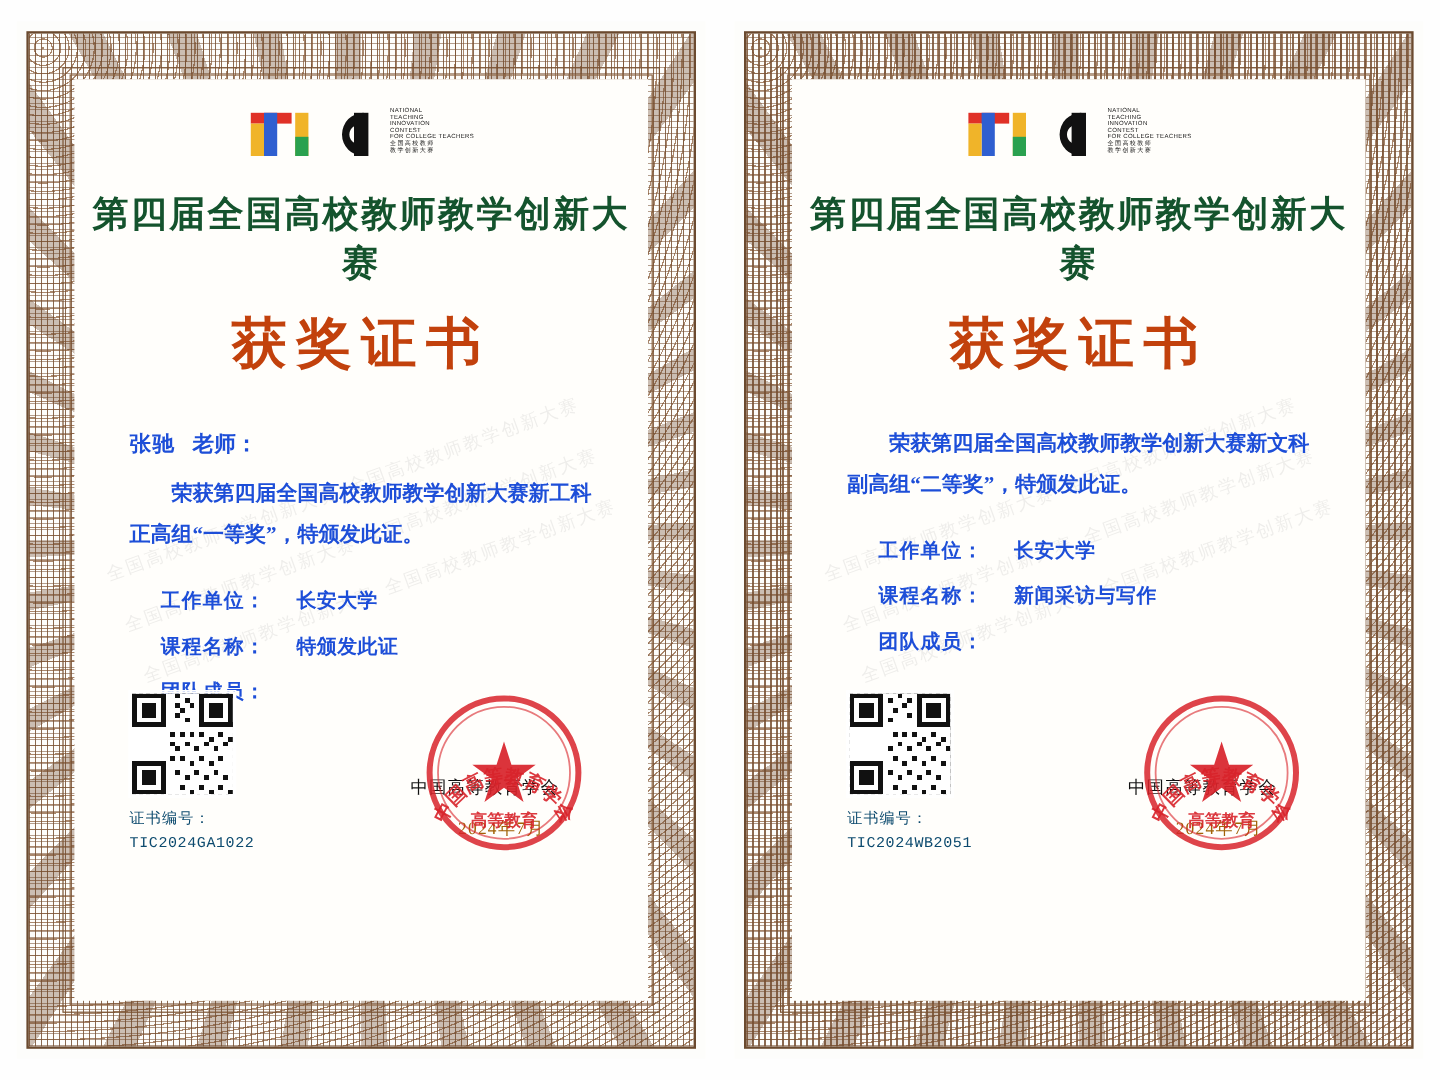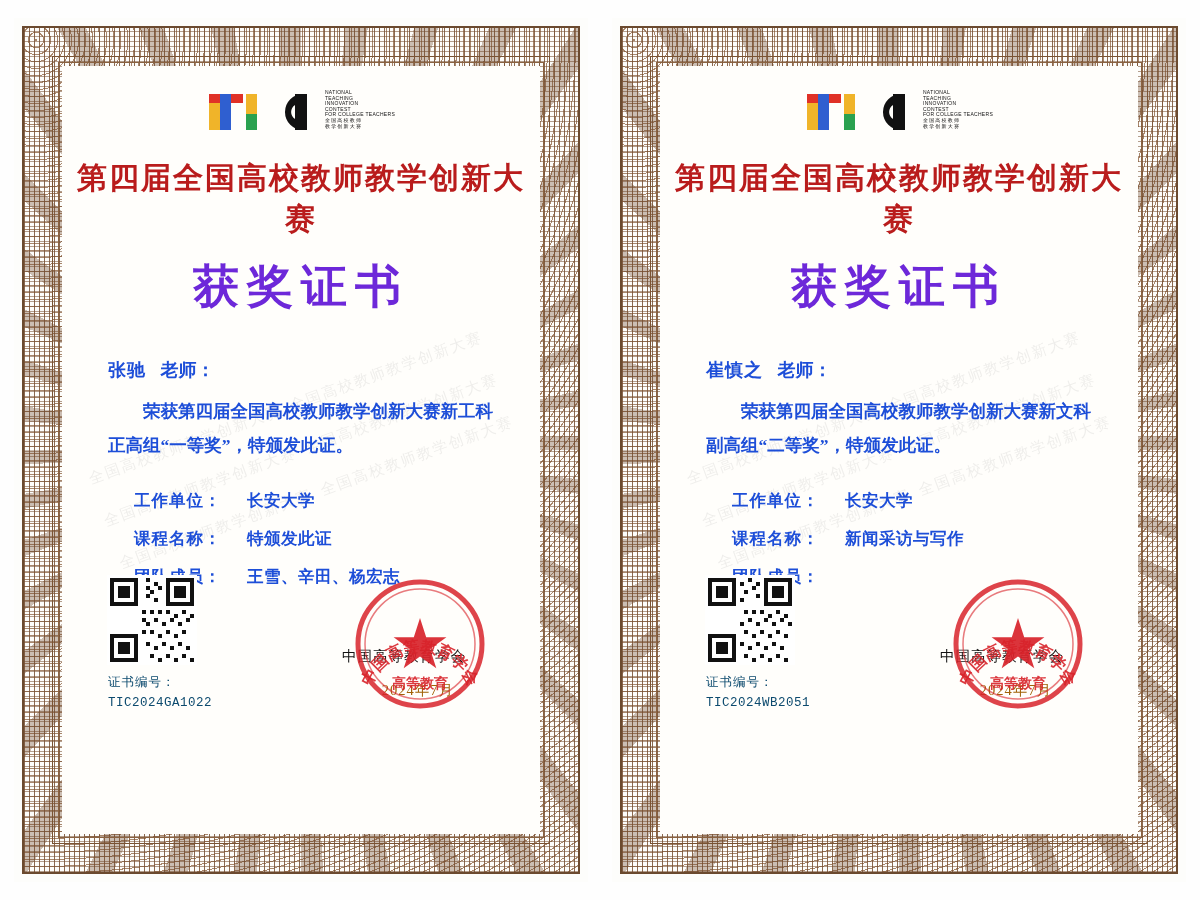--- a/index.html
+++ b/index.html
@@ -136,31 +136,31 @@
   .logo-text .cn { font-size: 5px; letter-spacing: 1.2px; }
 
   
   .title-1 {
     position: relative;
     margin-top: 14px;
     text-align: center;
     font-size: 30px;
     font-weight: bold;
     letter-spacing: 2px;
-    color: #b91c1c;
+    color: #14532d;
     font-family: "Liberation Serif", "DejaVu Serif", serif;
   }
   .title-2 {
     position: relative;
     margin-top: 16px;
     text-align: center;
     font-size: 46px;
     font-weight: bold;
     letter-spacing: 8px;
-    color: #6d28d9;
+    color: #c2410c;
   }
 
   
   .body {
     position: relative;
     margin: 34px 46px 0 46px;
     font-size: 17px;
     color: #1d4ed8;
     line-height: 2.0;
   }
@@ -309,21 +309,20 @@
           <div class="field-row">
             <span class="field-label">工作单位：</span>
             <span class="field-value">长安大学</span>
           </div>
           <div class="field-row">
             <span class="field-label">课程名称：</span>
             <span class="field-value">特颁发此证</span>
           </div>
           <div class="field-row">
             <span class="field-label">团队成员：</span>
-            <span class="field-value">王雪、辛田、杨宏志</span>
           </div>
         </div>
       </div>
 
       <div class="qr">
         <svg width="84" height="84" viewBox="0 0 21 21" shape-rendering="crispEdges">
           <rect width="21" height="21" fill="#ffffff"></rect>
           <g fill="#111111">
             <rect x="0" y="0" width="7" height="1"></rect>
               <rect x="0" y="6" width="7" height="1"></rect>
@@ -444,24 +443,20 @@
           <div>FOR COLLEGE TEACHERS</div>
           <div class="cn">全国高校教师</div>
           <div class="cn">教学创新大赛</div>
         </div>
       </div>
 
       <div class="title-1">第四届全国高校教师教学创新大赛</div>
       <div class="title-2">获奖证书</div>
 
       <div class="body">
-        <div class="salutation">
-          <span class="name">崔慎之</span>
-          <span>老师：</span>
-        </div>
         <div class="para">荣获第四届全国高校教师教学创新大赛新文科副高组“二等奖”，特颁发此证。</div>
 
         <div class="fields">
           <div class="field-row">
             <span class="field-label">工作单位：</span>
             <span class="field-value">长安大学</span>
           </div>
           <div class="field-row">
             <span class="field-label">课程名称：</span>
             <span class="field-value">新闻采访与写作</span>

